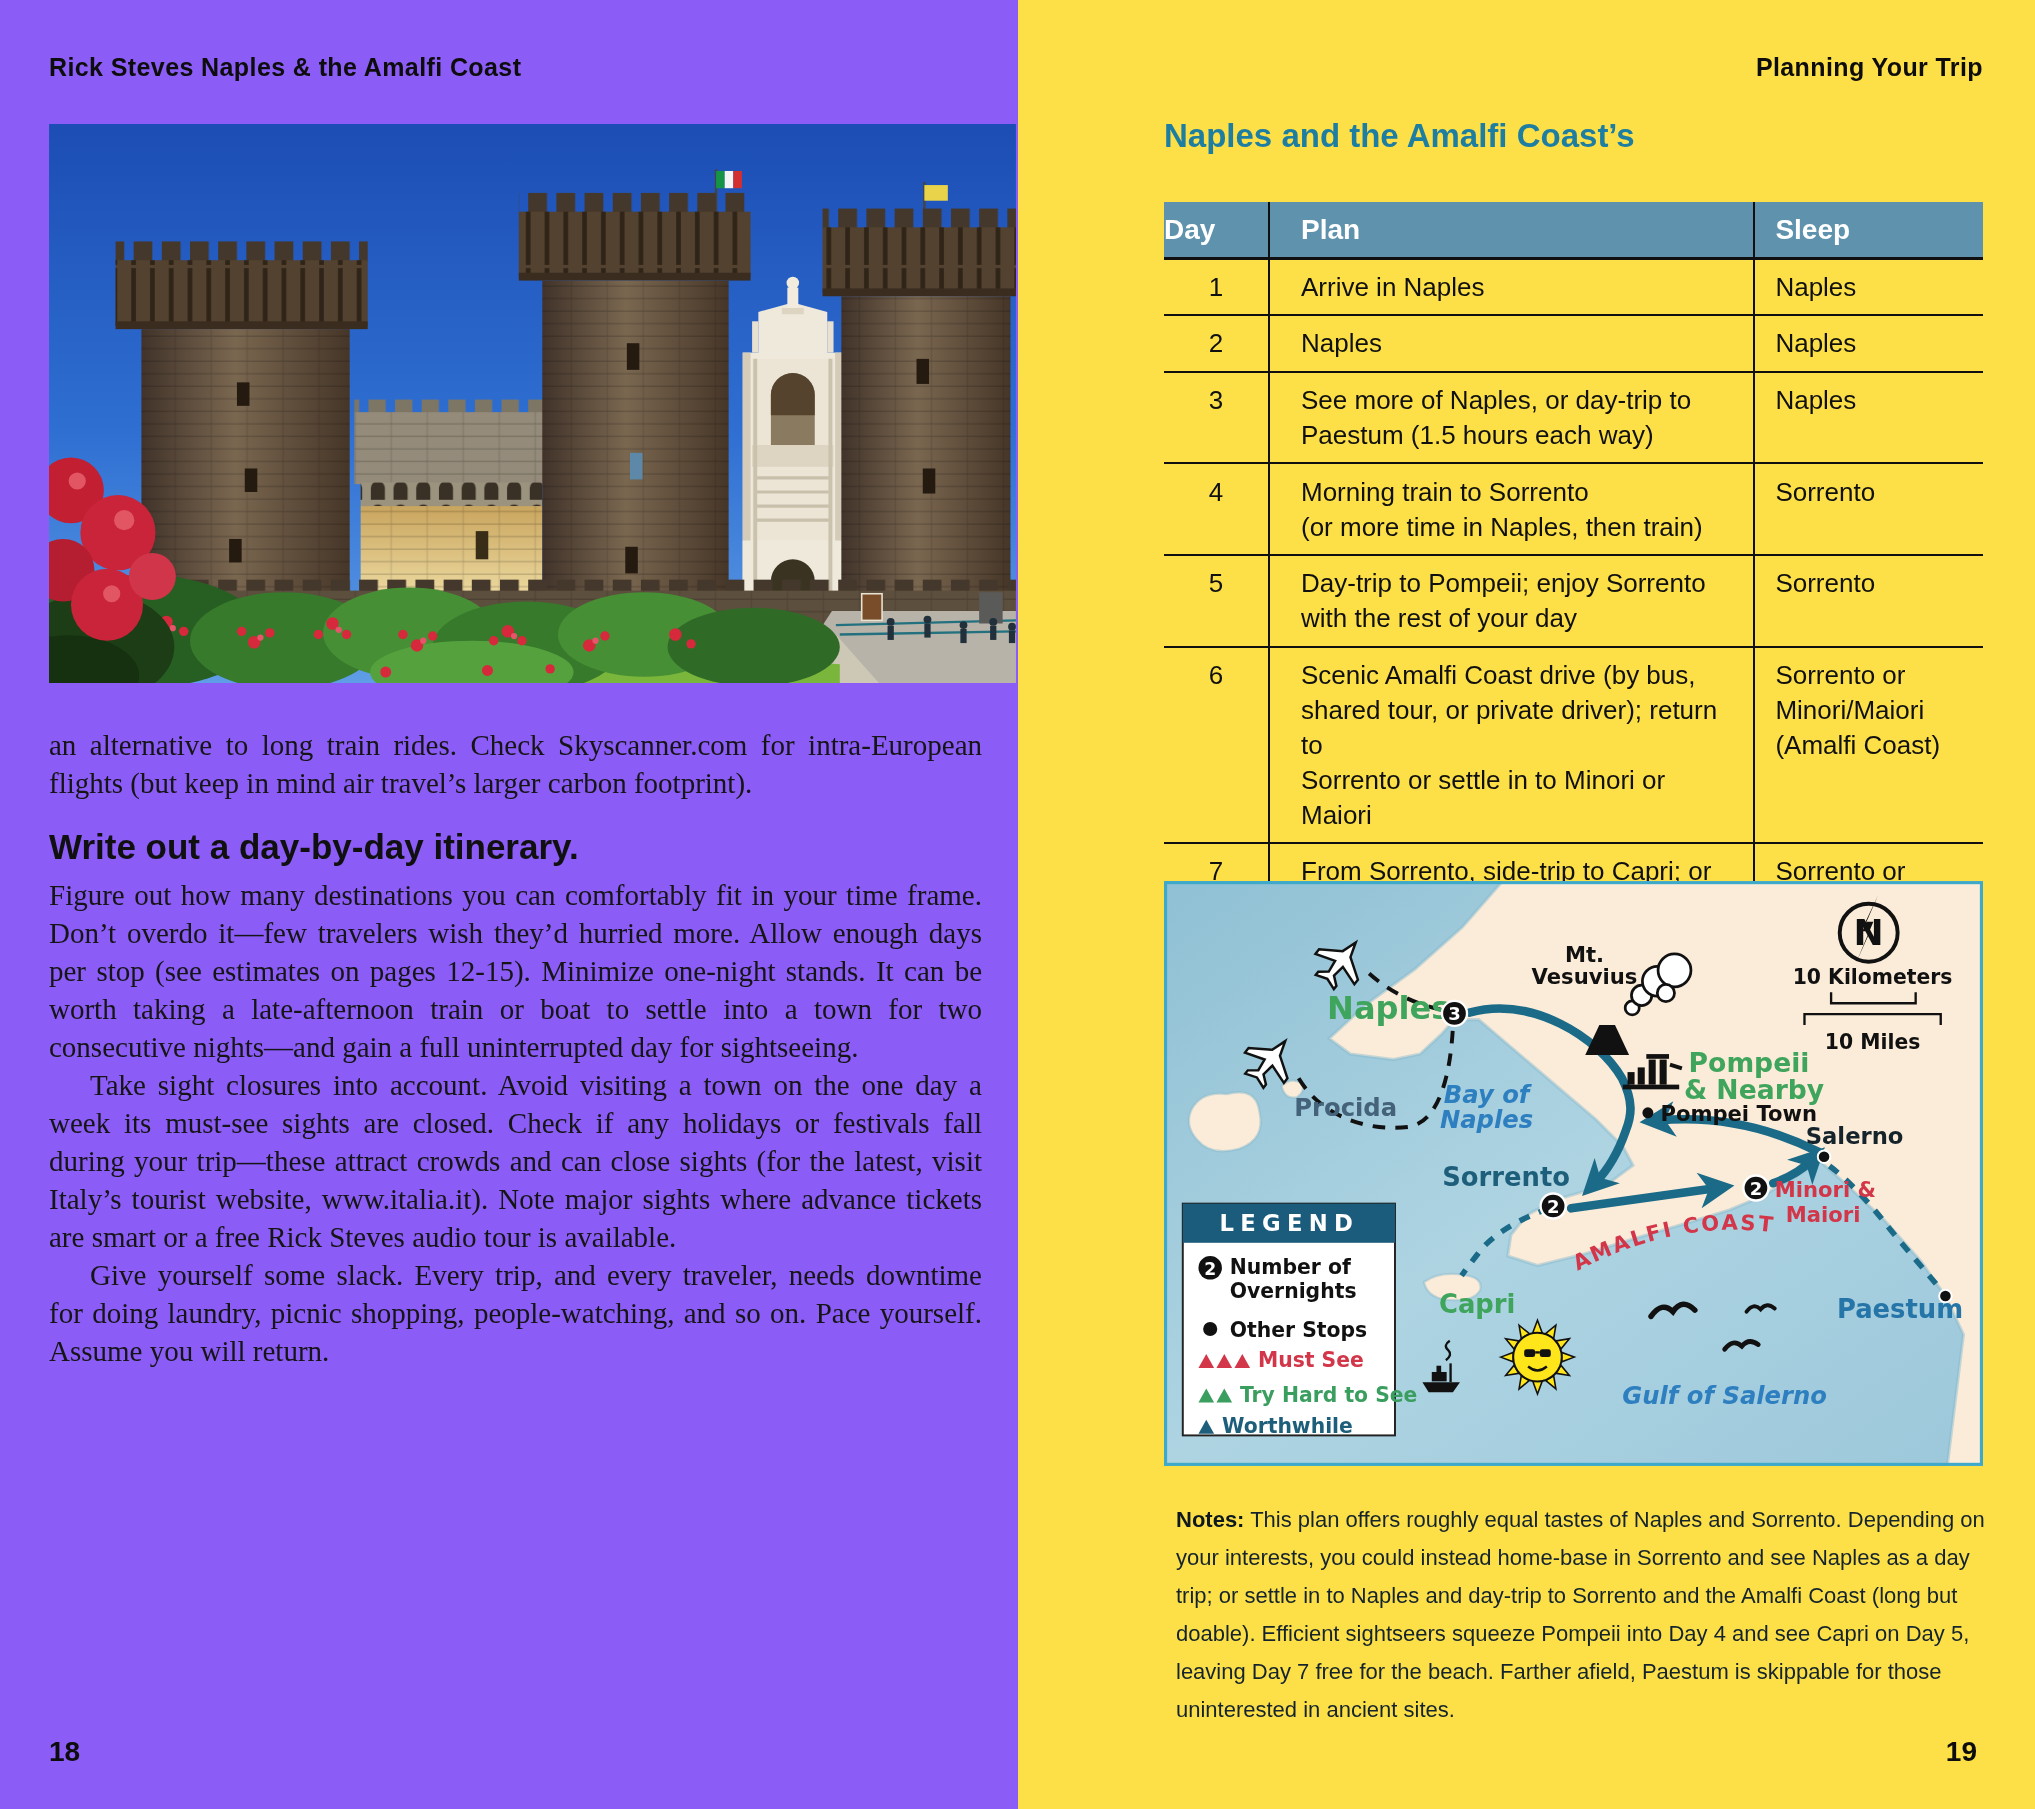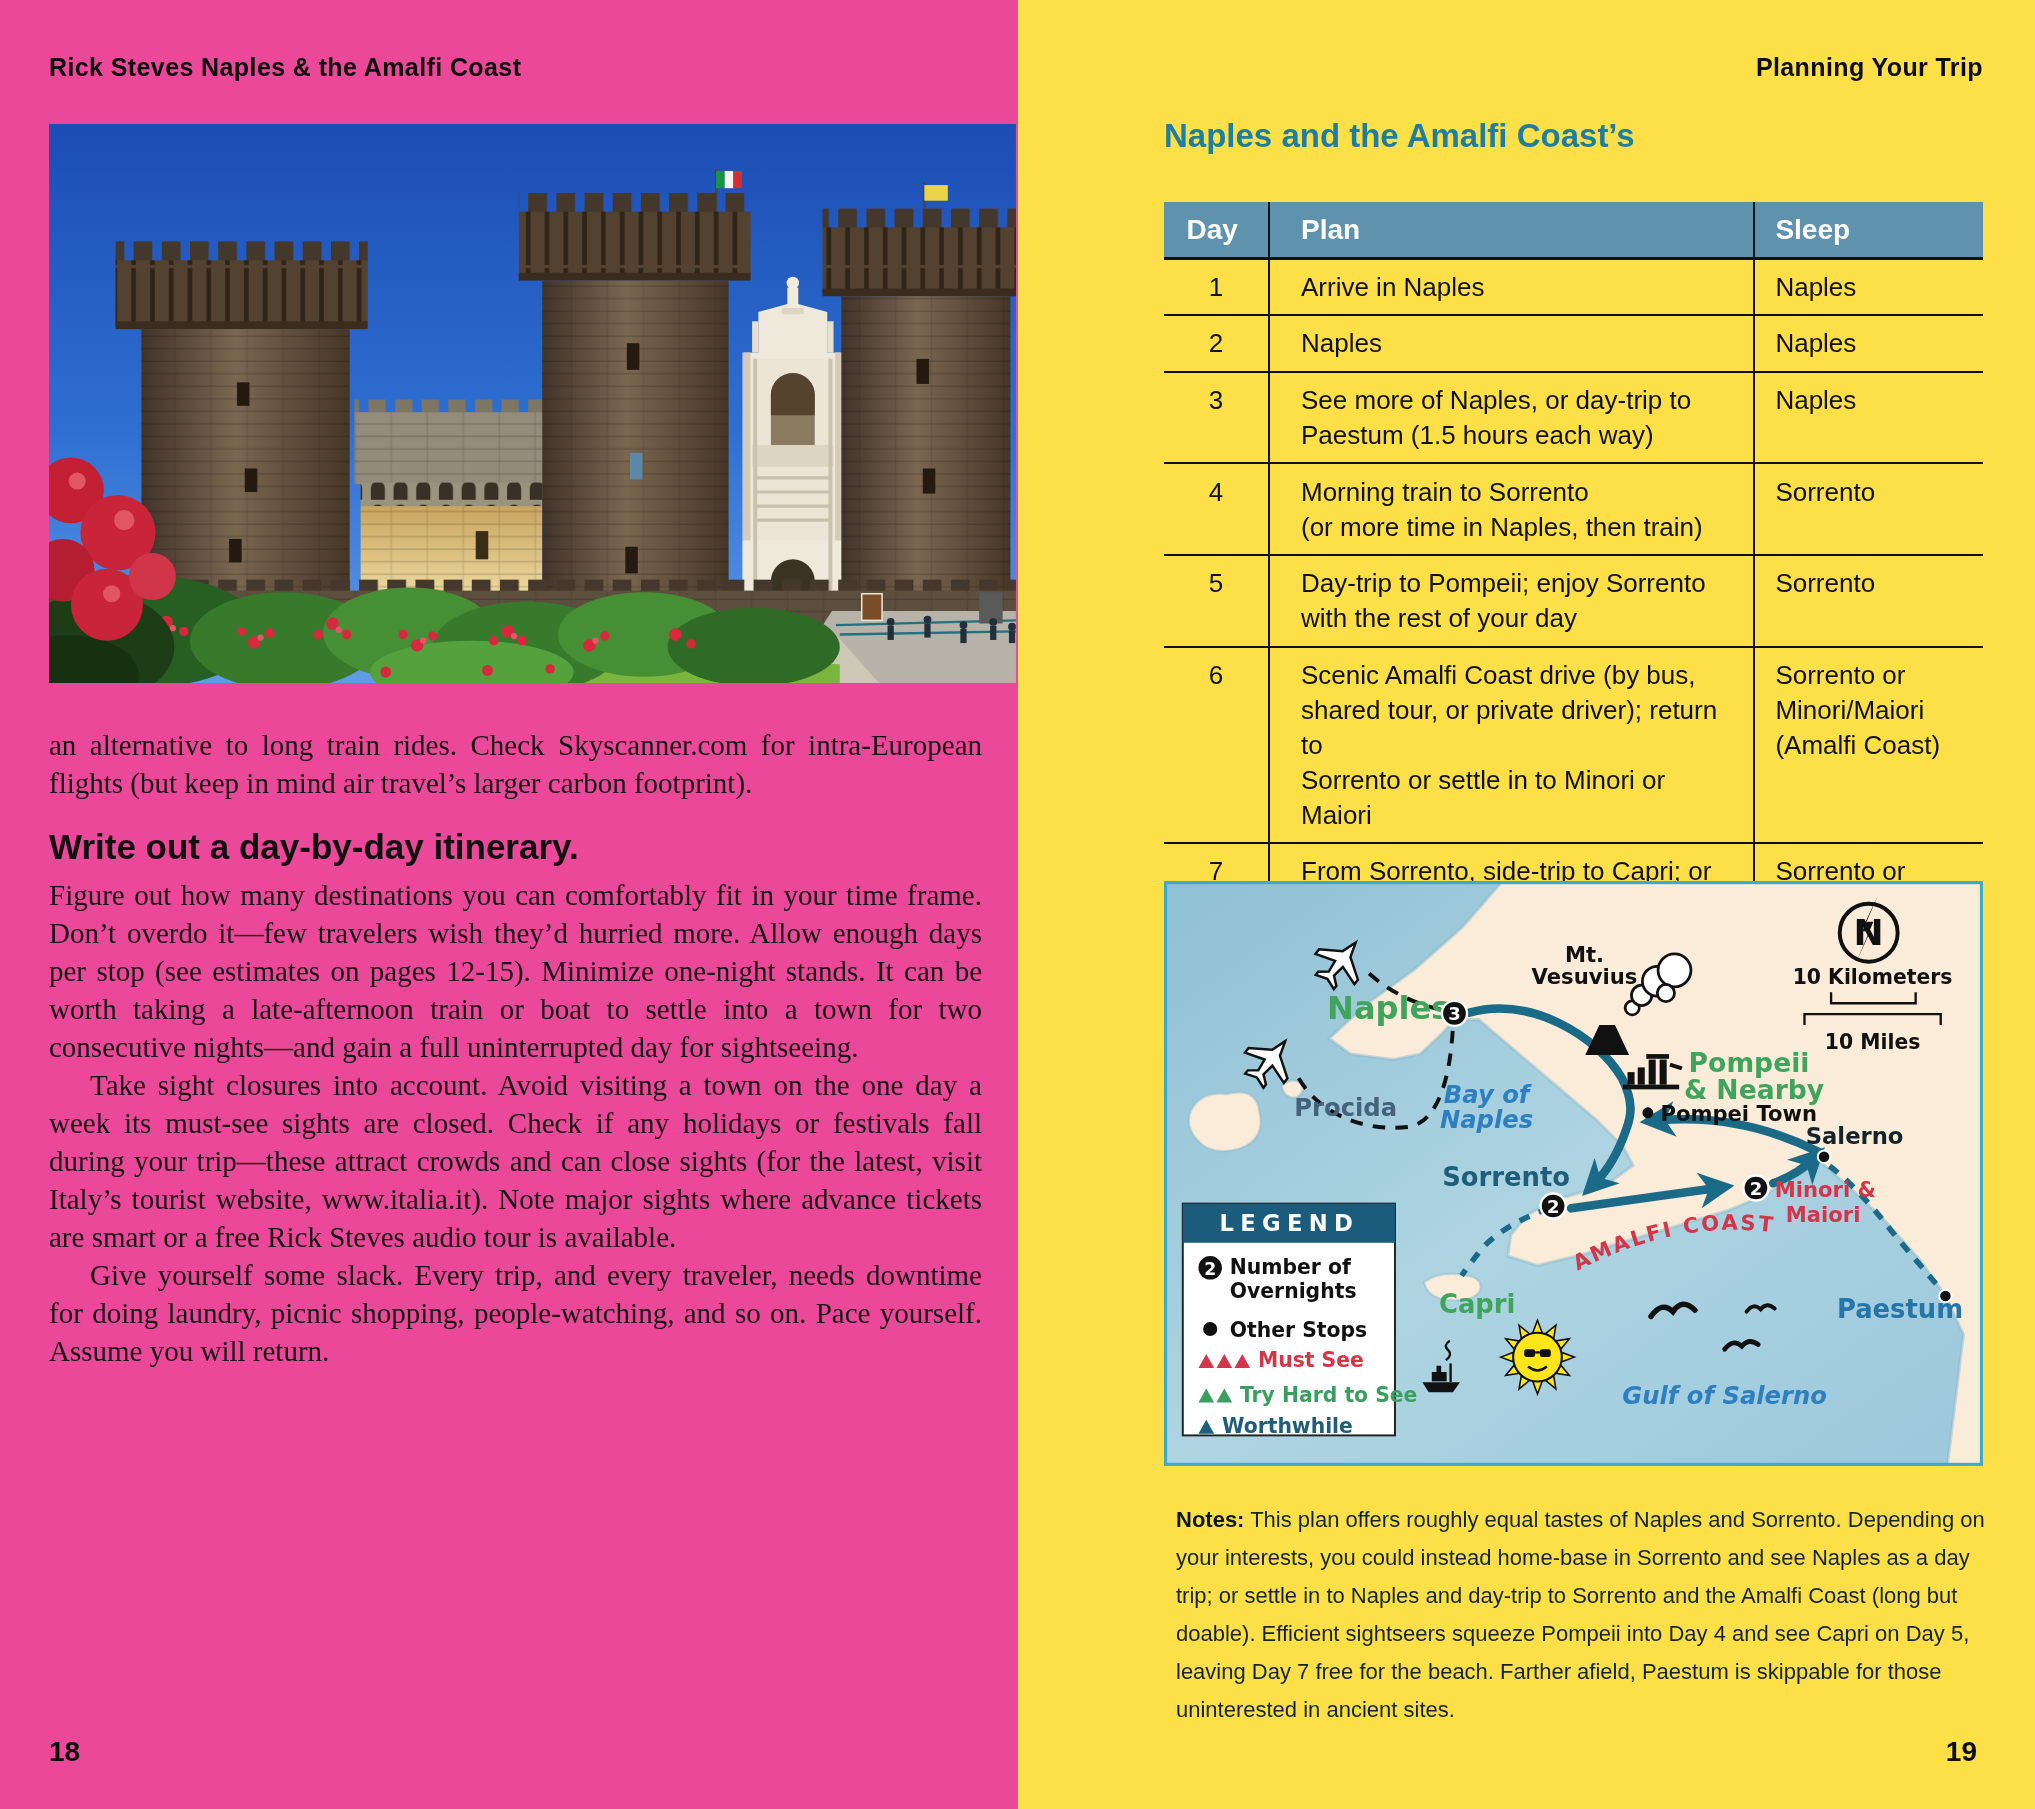--- a/index.html
+++ b/index.html
@@ -1,40 +1,40 @@
 <!DOCTYPE html>
 <html style="font-size:12.5px"><head>
 <meta charset="utf-8">
 <style>
   html,body{margin:0;padding:0;}
   body{width:2035px;height:1809px;overflow:hidden;background:#ffffff;font-family:"Liberation Sans",sans-serif;}
   .spread{position:relative;width:2035px;height:1809px;}
   .page{position:absolute;top:0;height:1809px;}
-  .page-left{left:0;width:1160px;background:#ec4899;}
+  .page-left{left:0;width:1160px;background:#8b5cf6;}
   .page-right{left:1018px;width:1018px;background:#fde047;}
   .running-head{position:absolute;top:53px;font-size:25px;font-weight:bold;color:#0d0d0d;letter-spacing:0.4px;}
   .running-head.left{left:49px;}
   .running-head.right{right:53px;text-align:right;}
   .photo{position:absolute;left:49px;top:124px;width:967px;height:559px;overflow:hidden;}
   .photo svg{display:block;}
   .body-text{position:absolute;left:49px;top:726px;width:933px;color:#151515;
              font-family:"Liberation Serif",serif;font-size:29px;line-height:38px;text-align:justify;}
   .body-text p{margin:0;}
   .body-text p.indent{text-indent:41px;}
   .section-head{margin:23.5px 0 9.4px 0;font-family:"Liberation Sans",sans-serif;
                 font-size:35px;line-height:41px;font-weight:bold;color:#101010;text-align:left;}
   .pageno{position:absolute;top:1736px;font-size:28px;font-weight:bold;color:#0d0d0d;}
   .pageno.pl{left:49px;} .pageno.pr{right:59px;text-align:right;}
   .rp-title{position:absolute;left:146px;top:116px;width:830px;
             font-size:33px;line-height:39px;font-weight:bold;color:#1e7ea1;}
   table.itin{position:absolute;left:146px;top:202px;width:819px;border-collapse:collapse;table-layout:fixed;}
   table.itin col.c-day{width:105px;} table.itin col.c-plan{width:485px;} table.itin col.c-sleep{width:229px;}
   table.itin th{background:#5e92ad;color:#ffffff;font-size:28px;font-weight:bold;text-align:left;
                 padding:11.7px 7.8px 11px 31px;border-bottom:3.9px solid #101010;}
-  table.itin th.h-day{text-align:center;padding-left:0;}
+  table.itin th.h-day{padding-left:0;}
   table.itin th.h-sleep{padding-left:20.4px;}
   table.itin td{font-size:26px;line-height:35px;color:#101010;vertical-align:top;border-bottom:2.3px solid #101010;}
   table.itin tr:last-child td{border-bottom:none;}
   table.itin td.day{text-align:center;padding:10.2px 0 9.4px 0;}
   table.itin td.plan{padding:10.2px 12.5px 9.4px 31px;white-space:pre-line;}
   table.itin td.sleep{padding:10.2px 6.3px 9.4px 20.4px;white-space:pre-line;}
   table.itin .vline{border-left:2.3px solid #101010;border-right:2.3px solid #101010;}
   .map{position:absolute;left:146px;top:881px;width:819px;height:585px;}
   .notes{position:absolute;left:146px;top:1489px;width:824px;font-size:22px;line-height:38px;color:#15242c;margin:12px;}
   .notes b{color:#0d181f;}

